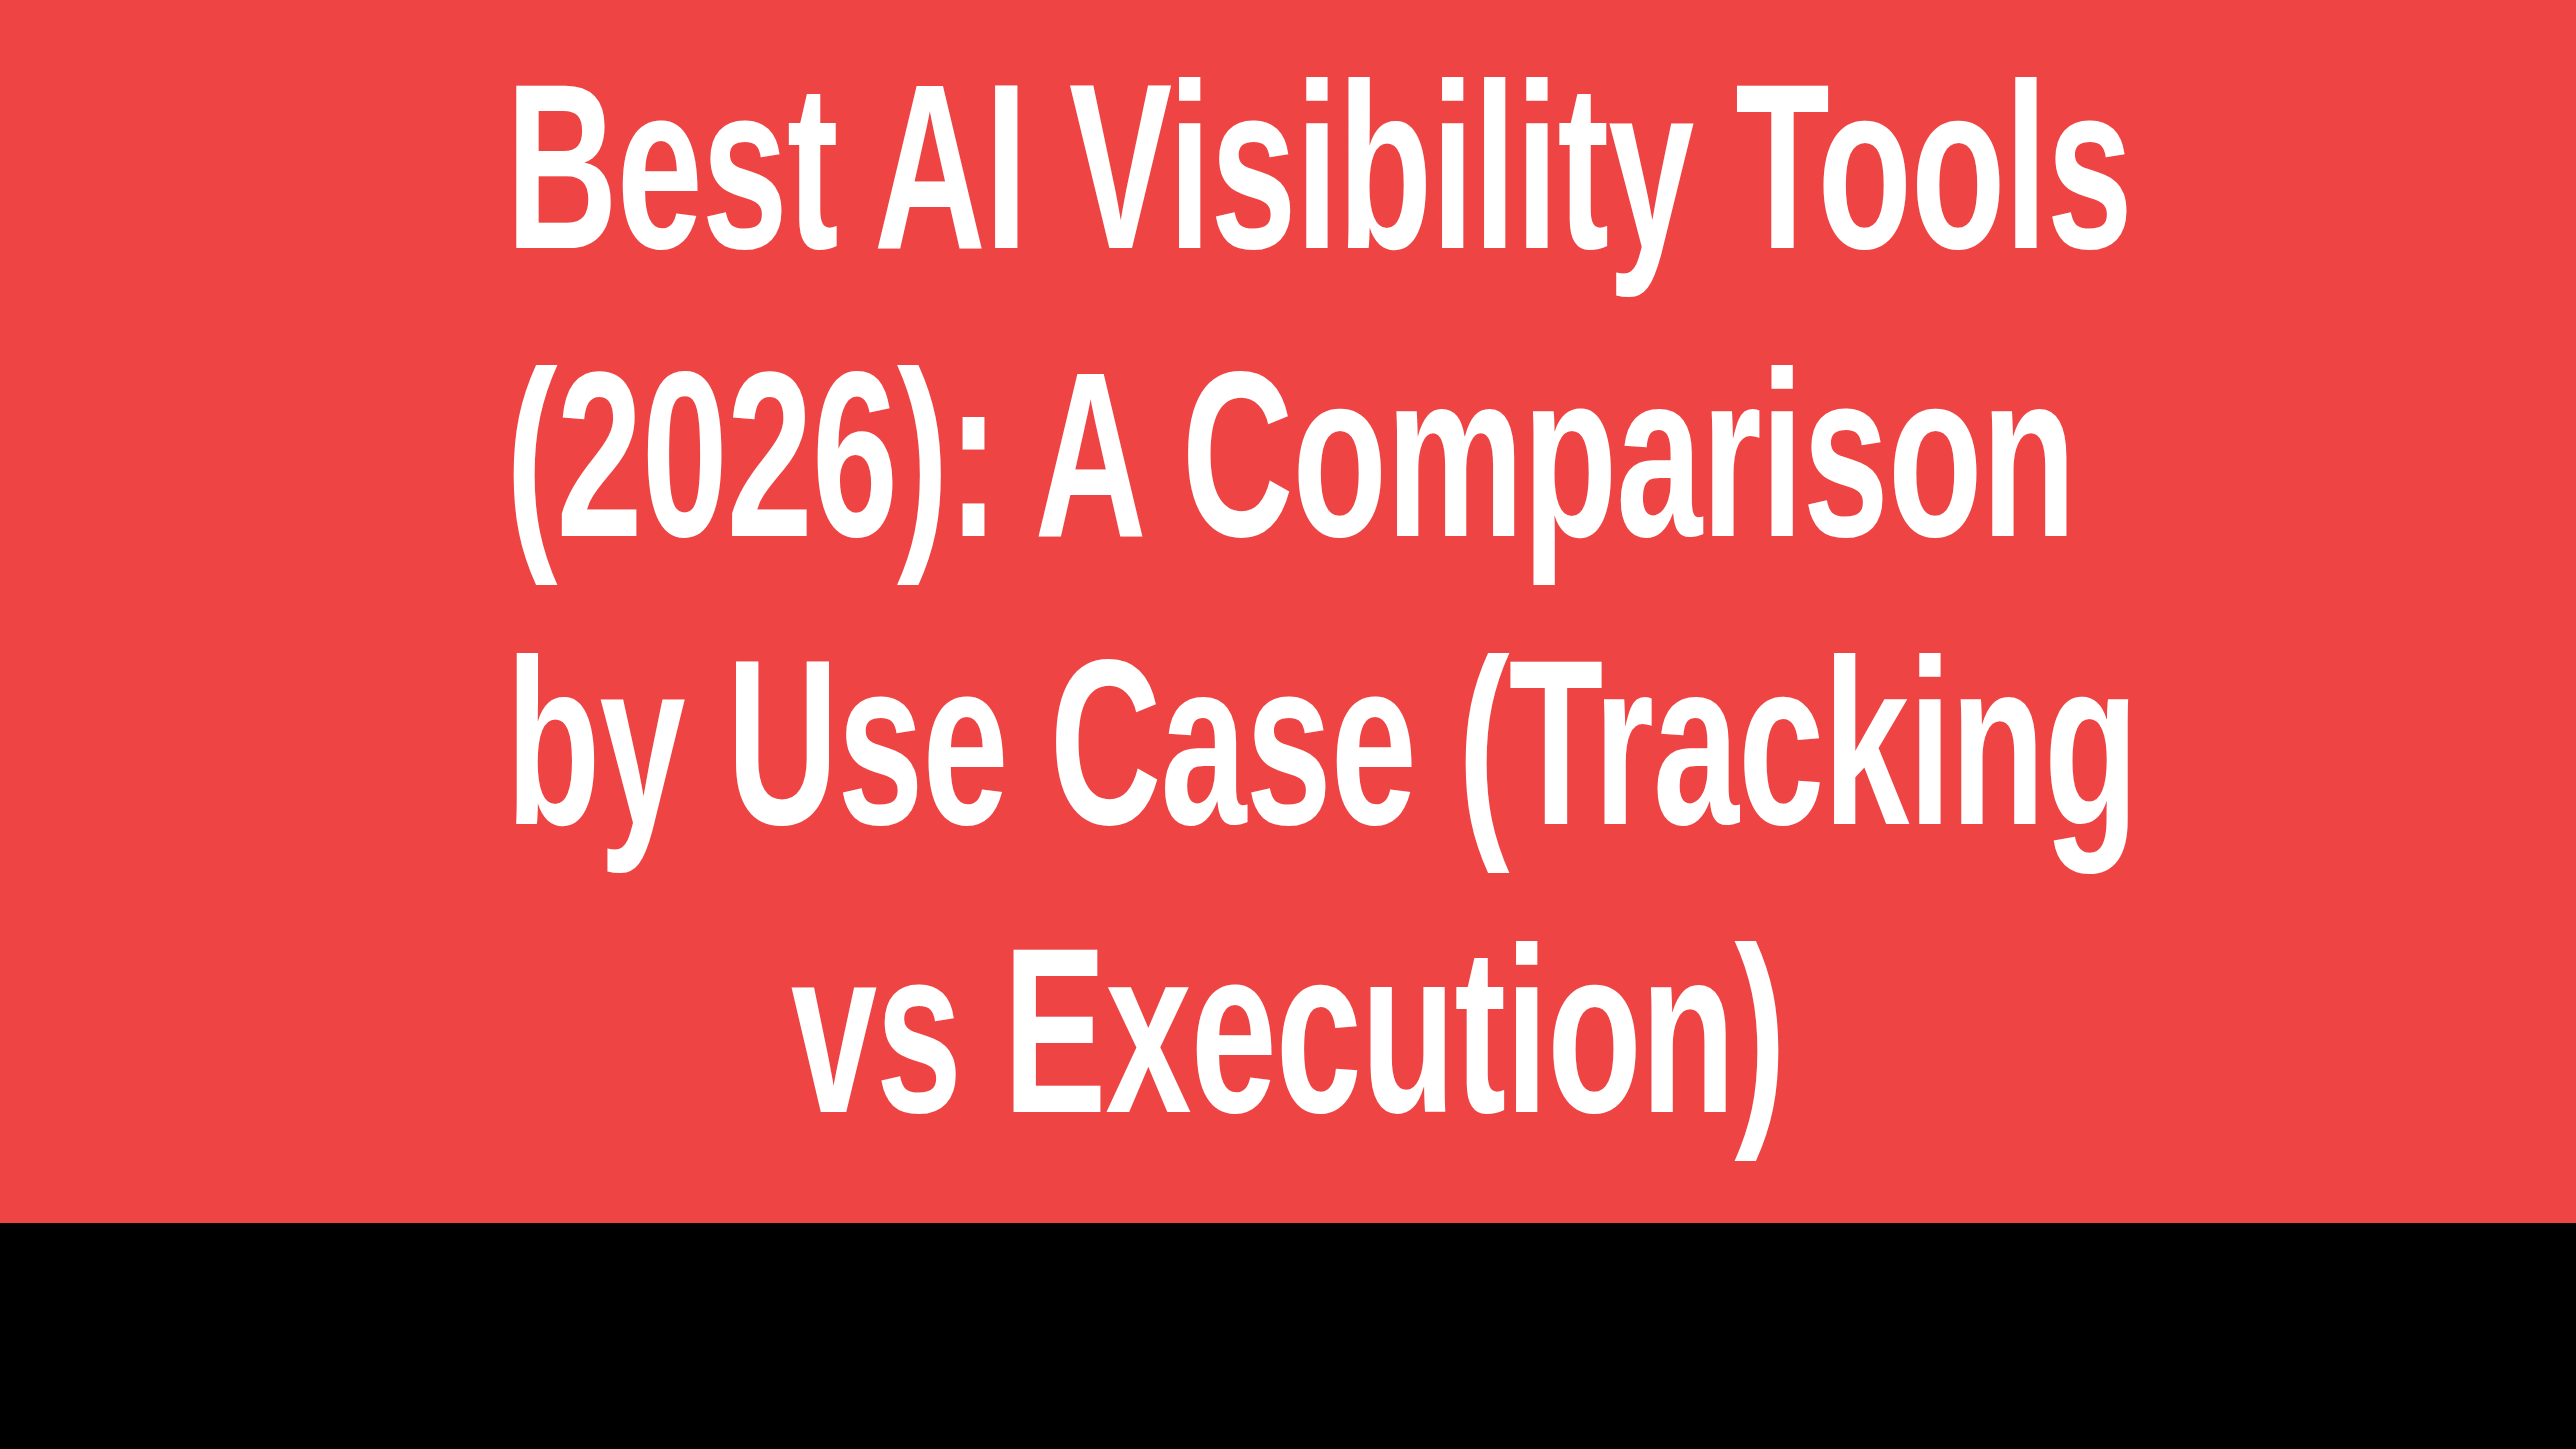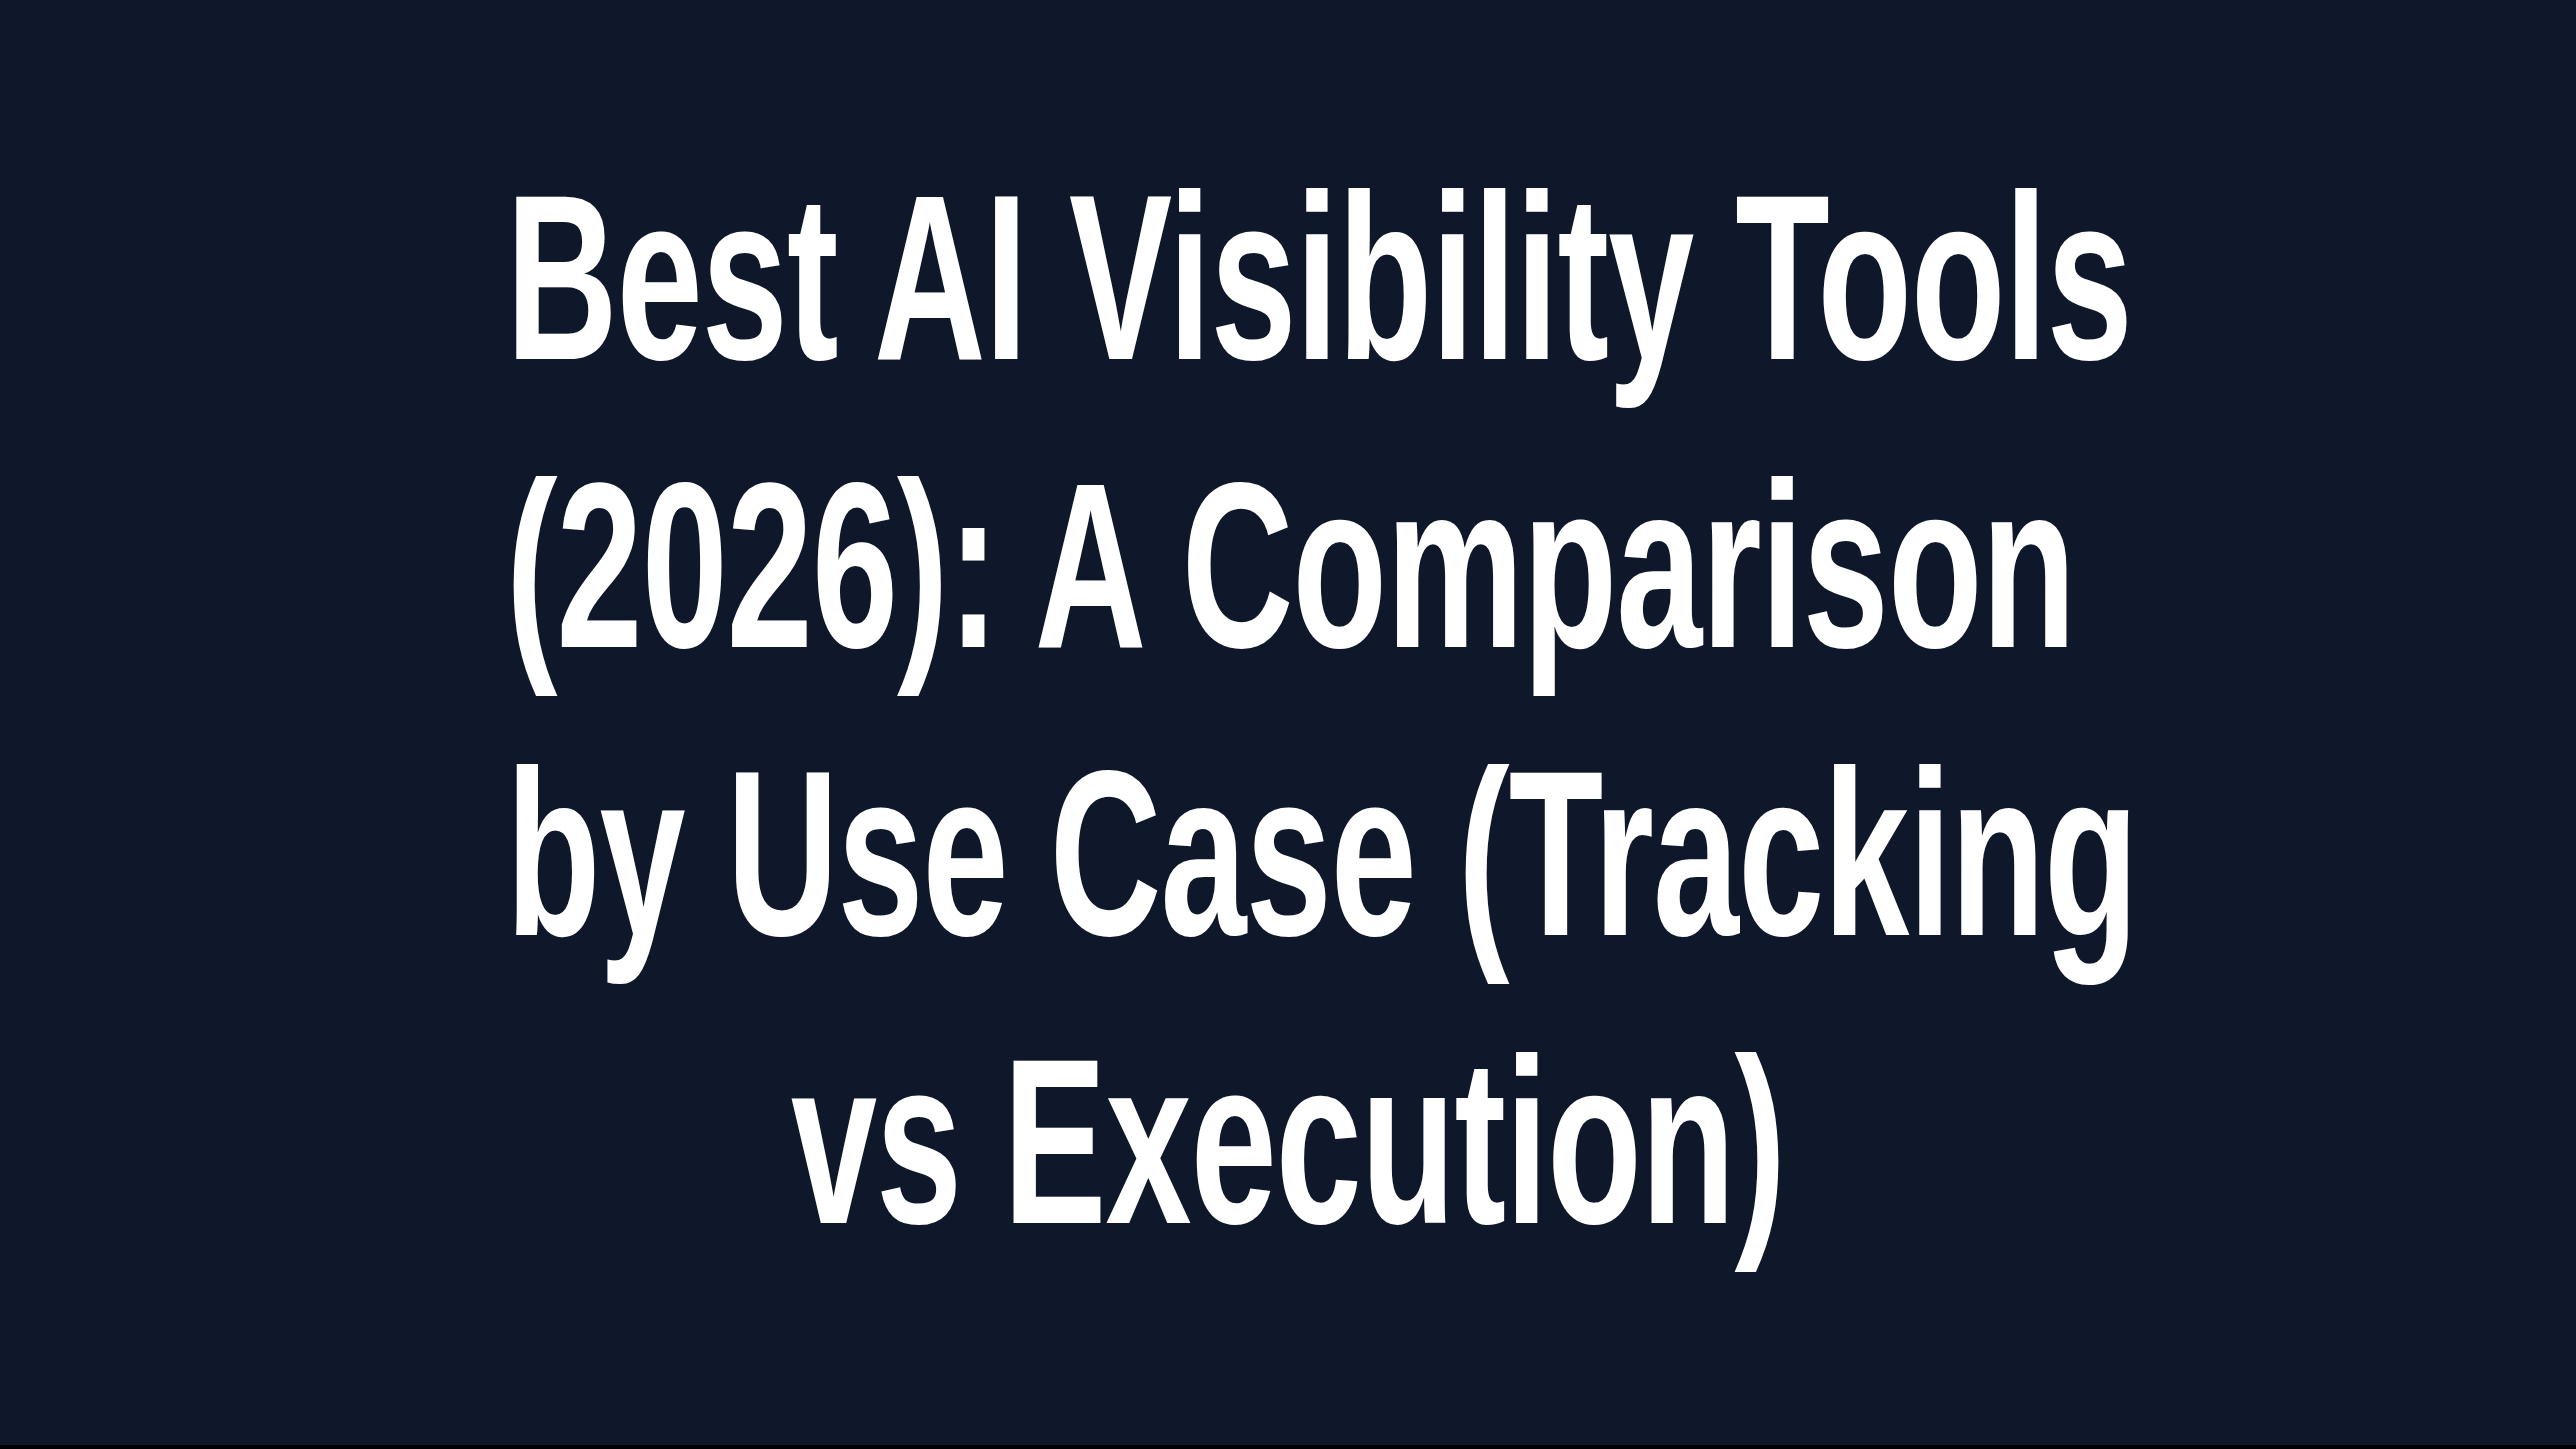--- a/index.html
+++ b/index.html
@@ -11,22 +11,22 @@
     overflow: hidden;
   }
   body {
     background: #000000;
     font-family: "Liberation Sans", "DejaVu Sans", sans-serif;
   }
 
   #title-card {
     position: relative;
     width: 2576px;
-    height: 1445px;
-    background: #0f172a;
+    height: 1223px;
+    background: #ef4444;
     display: flex;
     align-items: center;
     justify-content: center;
   }
 
   #title-block {
     width: 2388px;
     text-align: center;
     
     margin-top: -28px;

